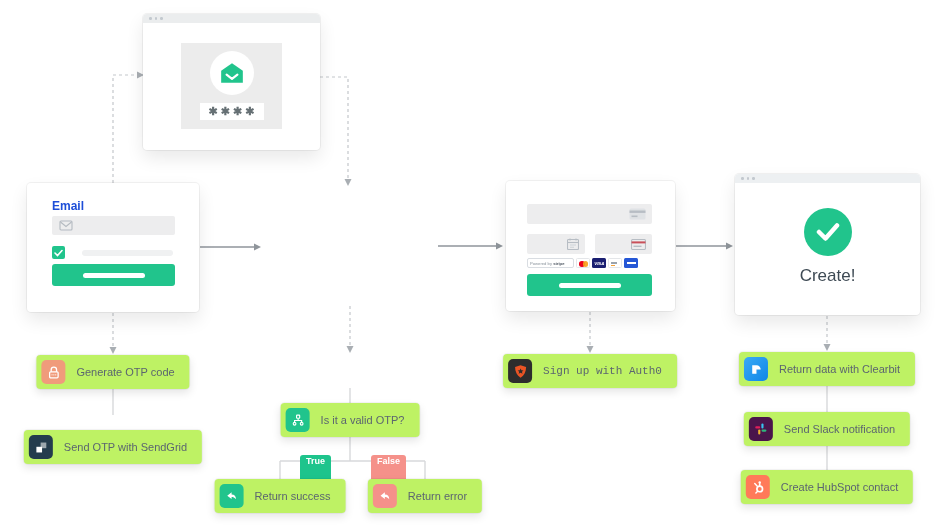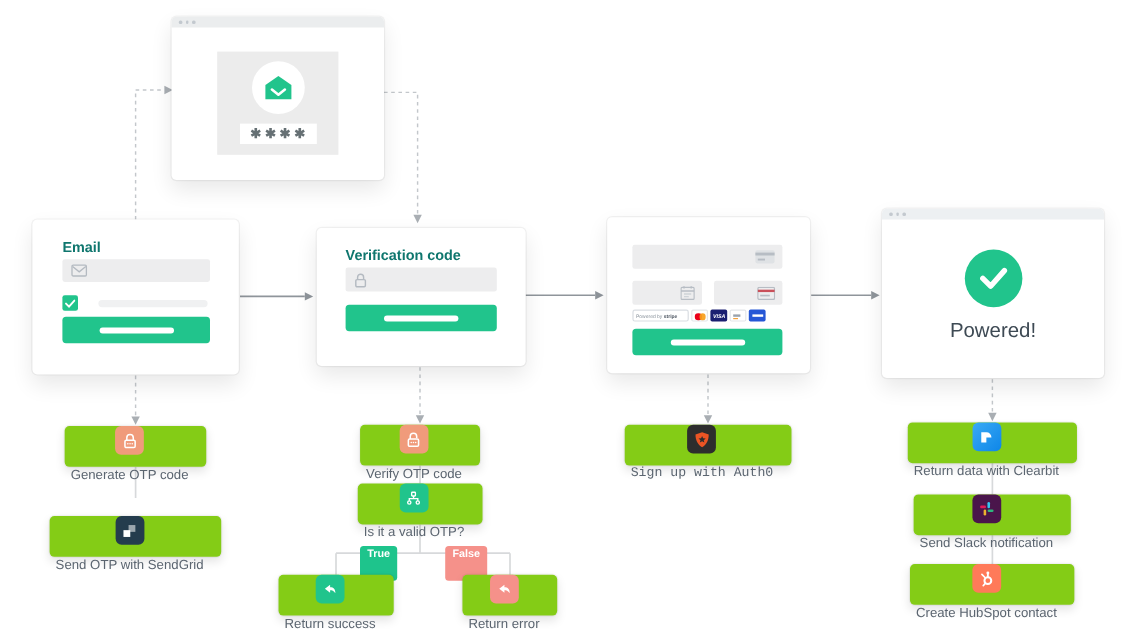--- a/index.html
+++ b/index.html
@@ -23,21 +23,21 @@
   .otp-panel { position:absolute; left:38px; top:29px; width:101px; height:86px; background:#ececec; }
   .otp-circle { position:absolute; left:50%; top:8px; transform:translateX(-50%);
                 width:44px; height:44px; border-radius:50%; background:#fff;
                 display:flex; align-items:center; justify-content:center; }
   .otp-code-box { position:absolute; left:50%; top:60px; transform:translateX(-50%);
                   width:64px; height:17px; background:#fff;
                   display:flex; align-items:center; justify-content:center; }
   .otp-code { font-size:11px; letter-spacing:3px; color:#667074; font-weight:700; text-indent:3px; }
 
   
-  .form-label { position:absolute; font-size:12px; font-weight:700; color:#0f766e; }
+  .form-label { position:absolute; font-size:12px; font-weight:700; color:#1d4ed8; }
   .tf-input { position:absolute; background:#ededee; border-radius:2px; display:flex; align-items:center; }
   .tf-input .in-icon { margin-left:7px; display:flex; }
   .tf-input .in-icon.right { margin-left:auto; margin-right:6px; }
   .btn { position:absolute; background:#21c48c; border-radius:3px;
          display:flex; align-items:center; justify-content:center; cursor:pointer; }
   .btn-bar { width:62px; height:5px; background:#fff; border-radius:2.5px; }
   .checkbox { position:absolute; width:13px; height:13px; background:#21c48c; border-radius:2px;
               display:flex; align-items:center; justify-content:center; }
   .muted-bar { position:absolute; height:6px; background:#f0f1f2; border-radius:3px; }
 
@@ -65,22 +65,22 @@
   
   .welcome-circle { position:absolute; left:50%; top:34px; transform:translateX(-50%);
                     width:48px; height:48px; border-radius:50%; background:#21c48c;
                     display:flex; align-items:center; justify-content:center; }
   .welcome-title { position:absolute; left:0; right:0; top:92px; text-align:center;
                    font-size:17px; font-weight:500; color:#3e4a54; }
 
   
   .chip { position:absolute; transform:translateX(-50%); height:34px;
           display:flex; align-items:center; gap:11px; padding:0 15px 0 5px;
-          background:#84cc16; border-radius:4px; white-space:nowrap; cursor:pointer;
-          box-shadow:0 0 0 1px rgba(0,0,0,.04), 0 4px 8px rgba(0,0,0,.10);flex-direction:column; }
+          background:#bef264; border-radius:4px; white-space:nowrap; cursor:pointer;
+          box-shadow:0 0 0 1px rgba(0,0,0,.04), 0 4px 8px rgba(0,0,0,.10); }
   .chip-icon { width:24px; height:24px; border-radius:5px; flex:0 0 auto;
                display:flex; align-items:center; justify-content:center; }
   .chip-label { font-size:11px; color:#5b6570; }
 
   .cond-badge { position:absolute; font-size:9px; font-weight:700; color:#fff;
                 padding:2px 6px 18px; border-radius:3px; line-height:1; }
   .badge-true { background:#1ec48c; }
   .badge-false { background:#f5918a; }
 </style>
 </head>
@@ -165,34 +165,20 @@
       <svg width="9" height="8" viewBox="0 0 9 8">
           <path d="M1 4 L3.5 6.5 L8 1.5" stroke="#fff" stroke-width="1.6" fill="none" stroke-linecap="round"></path>
         </svg>
     </div>
     <div class="muted-bar" style="left:55px; top:66.5px; width:91px;"></div>
     <div class="btn" style="left:25px; top:81px; width:123px; height:22px;">
       <span class="btn-bar"></span>
     </div>
   </div>
 
-  <div class="window" style="left:264px; top:190px; width:174px; height:115px;">
-    <div class="form-label" style="left:24px; top:16px;">Verification code</div>
-    <div class="tf-input" style="left:24px; top:33px; width:126px; height:20px;">
-      <span class="in-icon">
-        <svg width="11" height="13" viewBox="0 0 11 13">
-          <path d="M3 6 V4 a2.5 2.5 0 0 1 5 0 v2" fill="none" stroke="#b4bac1" stroke-width="1.2"></path>
-          <rect x="1.5" y="6" width="8" height="6" rx="1" fill="none" stroke="#b4bac1" stroke-width="1.2"></rect>
-        </svg>
-      </span>
-    </div>
-    <div class="btn" style="left:24px; top:64px; width:126px; height:22px;">
-      <span class="btn-bar"></span>
-    </div>
-  </div>
 
   <div class="window" style="left:506px; top:181px; width:169px; height:130px;">
     <div class="tf-input" style="left:21px; top:23px; width:125px; height:20px;">
       <span class="in-icon right">
         <svg width="17" height="12" viewBox="0 0 17 12">
           <rect x="0.5" y="0.5" width="16" height="11" rx="1.5" fill="#dfe2e5"></rect>
           <rect x="0.5" y="2.5" width="16" height="2.4" fill="#b7bdc4"></rect>
           <rect x="2.5" y="7.5" width="6" height="1.6" fill="#b7bdc4"></rect>
         </svg>
       </span>
@@ -246,21 +232,21 @@
           <i></i>
           <i></i>
           <i></i>
         </span>
     </div>
     <div class="welcome-circle">
       <svg width="24" height="20" viewBox="0 0 24 20">
           <path d="M3 10 L9.5 16.5 L21 3.5" stroke="#fff" stroke-width="4.5" fill="none" stroke-linecap="round" stroke-linejoin="round"></path>
         </svg>
     </div>
-    <div class="welcome-title">Powered!</div>
+    <div class="welcome-title">Create!</div>
   </div>
 
   <div class="chip" style="left:113px; top:355px;">
     <span class="chip-icon" style="background:#f09b7b;">
       <svg width="17" height="17" viewBox="0 0 24 24">
         <path d="M8.2 11 V8.2 a3.8 3.8 0 0 1 7.6 0 V11" fill="none" stroke="#fff" stroke-width="1.8"></path>
         <rect x="6" y="11" width="12" height="8.6" rx="1.5" fill="none" stroke="#fff" stroke-width="1.8"></rect>
         <circle cx="9.4" cy="15.3" r="0.9" fill="#fff"></circle>
           <circle cx="12" cy="15.3" r="0.9" fill="#fff"></circle>
           <circle cx="14.6" cy="15.3" r="0.9" fill="#fff"></circle>
@@ -272,32 +258,20 @@
   <div class="chip" style="left:113px; top:430px;">
     <span class="chip-icon" style="background:#243c4d;">
       <svg width="17" height="17" viewBox="0 0 24 24">
         <rect x="11" y="5" width="8" height="8" fill="#ffffff" opacity="0.55"></rect>
         <rect x="5" y="11" width="8" height="8" fill="#ffffff"></rect>
       </svg>
     </span>
     <span class="chip-label">Send OTP with SendGrid</span>
   </div>
 
-  <div class="chip" style="left:350px; top:354px;">
-    <span class="chip-icon" style="background:#f09b7b;">
-      <svg width="17" height="17" viewBox="0 0 24 24">
-        <path d="M8.2 11 V8.2 a3.8 3.8 0 0 1 7.6 0 V10" fill="none" stroke="#fff" stroke-width="1.8"></path>
-        <rect x="6" y="11" width="12" height="8.6" rx="1.5" fill="none" stroke="#fff" stroke-width="1.8"></rect>
-        <circle cx="9.4" cy="15.3" r="0.9" fill="#fff"></circle>
-          <circle cx="12" cy="15.3" r="0.9" fill="#fff"></circle>
-          <circle cx="14.6" cy="15.3" r="0.9" fill="#fff"></circle>
-      </svg>
-    </span>
-    <span class="chip-label">Verify OTP code</span>
-  </div>
 
   <div class="chip" style="left:350px; top:403px;justify-content:space-between;">
     <span class="chip-icon" style="background:#21c48c;">
       <svg width="17" height="17" viewBox="0 0 24 24" fill="none" stroke="#fff" stroke-width="1.6">
         <rect x="9.8" y="4.5" width="4.4" height="4.4" rx="0.8"></rect>
         <path d="M12 9 V12 M12 12 H7 V14.6 M12 12 H17 V14.6"></path>
         <circle cx="7" cy="16.6" r="1.9"></circle>
         <circle cx="17" cy="16.6" r="1.9"></circle>
       </svg>
     </span>

